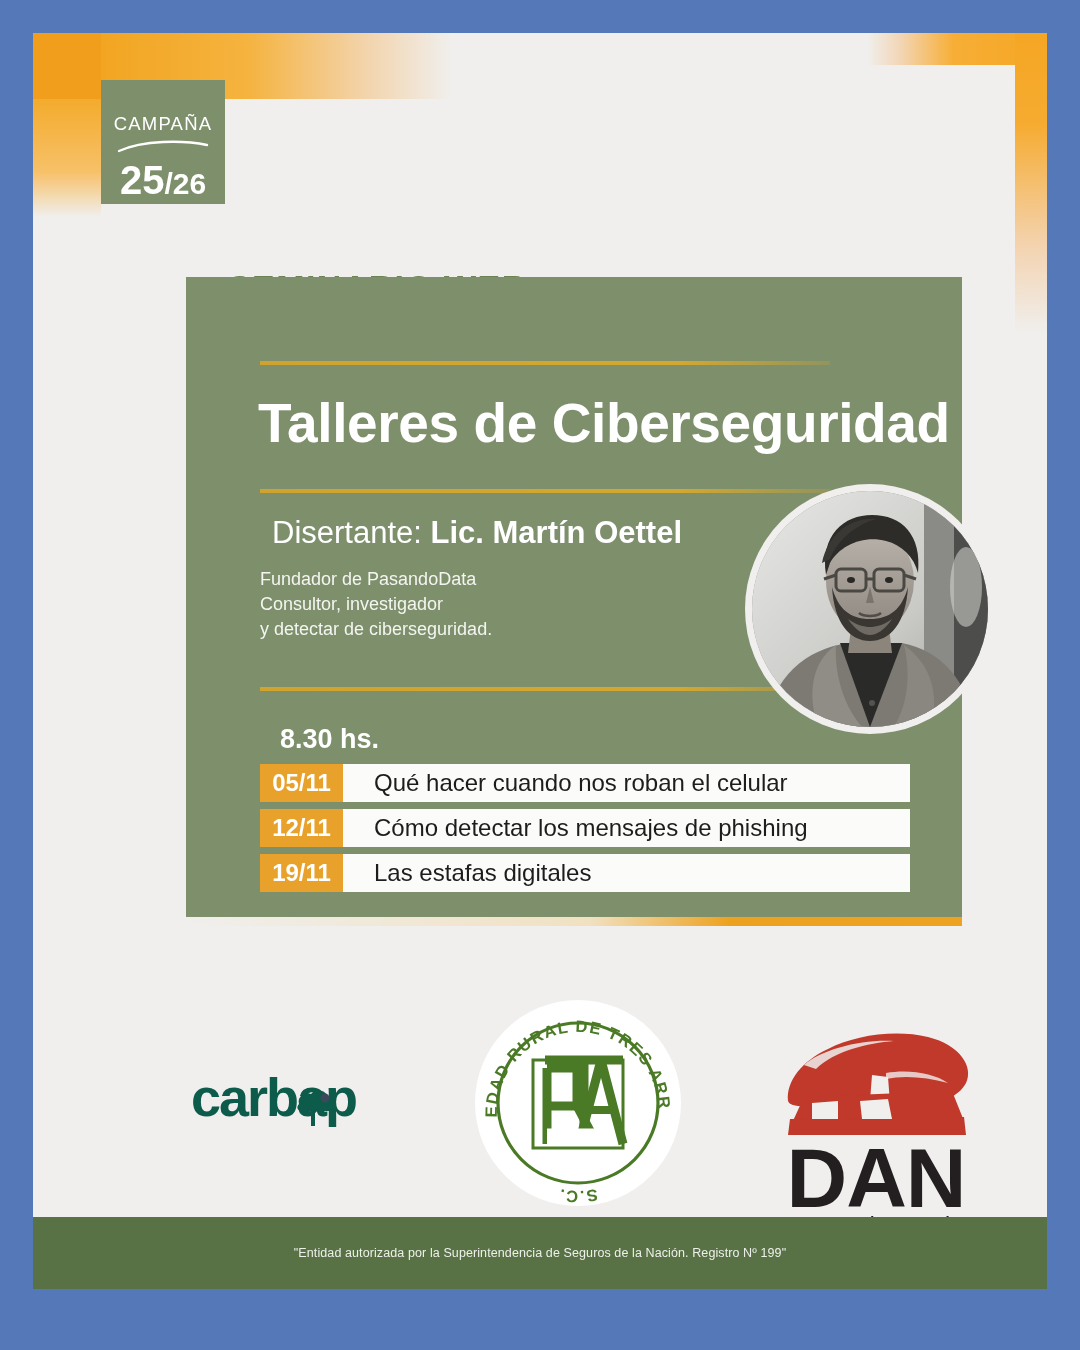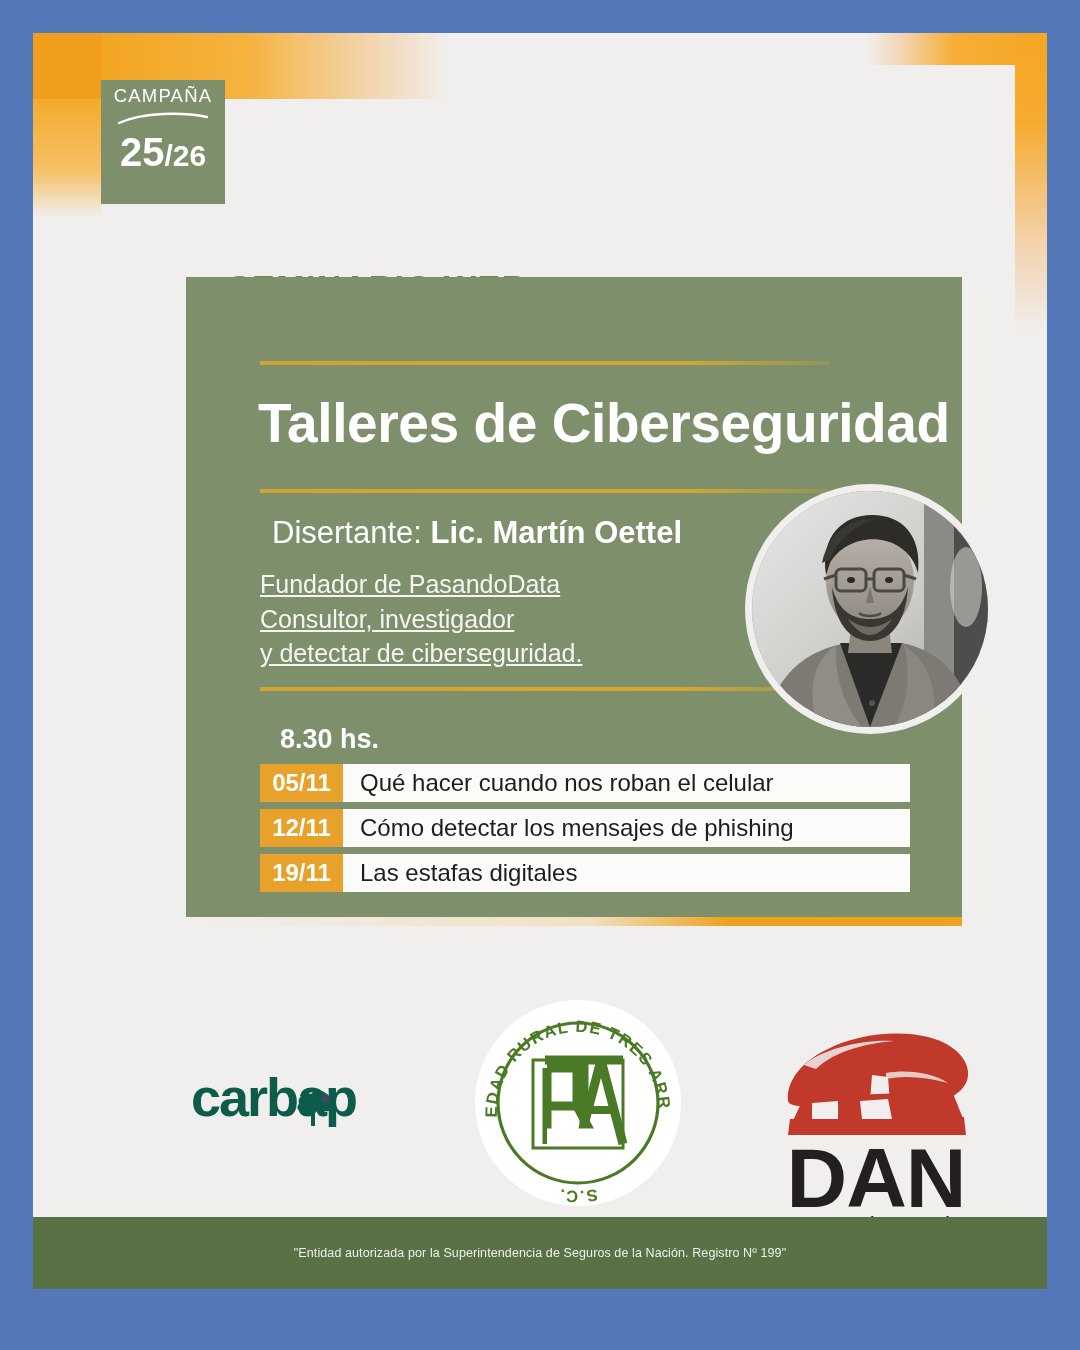--- a/index.html
+++ b/index.html
@@ -43,21 +43,21 @@
 
   
   .campaign {
     position: absolute; left: 68px; top: 47px;
     width: 124px; height: 124px;
     background: #7e8f6c;
     color: #ffffff;
     text-align: center;
   }
   .campaign-word {
-    margin-top: 7px;
+    margin-top: 35px;
     font-size: 18.5px;
     letter-spacing: 1.2px;
     font-weight: 400;
     line-height: 1;
   }
   .campaign-arc { display: block; margin: 5px auto 0; }
   .campaign-years {
     margin-top: 7px;
     font-size: 40px;
     font-weight: 700;
@@ -139,24 +139,23 @@
     font-size: 31px; color: #ffffff;
     font-weight: 400;
     white-space: nowrap;
     margin-left: 12px;
   }
   .speaker b { font-weight: bold; }
 
   .bio {
     position: absolute;
     left: 74px; top: 290px;
-    font-size: 25px; color: #f4f5f0;
+    font-size: 18px; color: #f4f5f0;
     line-height: 1.38;
     font-weight: 400;
-    text-decoration: underline;
   }
 
   .time {
     position: absolute;
     left: 94px; top: 447px;
     font-size: 27px; font-weight: bold;
     color: #ffffff;
   }
 
   
@@ -178,21 +177,21 @@
     font-size: 24px; font-weight: bold;
     display: flex; align-items: center; justify-content: center;
     flex: 0 0 83px;
   }
   .stopic {
     flex: 1;
     background: #fbfbfa;
     color: #1d1d1b;
     font-size: 24px;
     display: flex; align-items: center;
-    padding-left: 17px;
+    padding-left: 31px;
   }
 
   
   .portrait {
     position: absolute;
     left: 712px; top: 451px;
     width: 250px; height: 250px;
     border-radius: 50%;
     background: #f0efed;
     padding: 7px;

